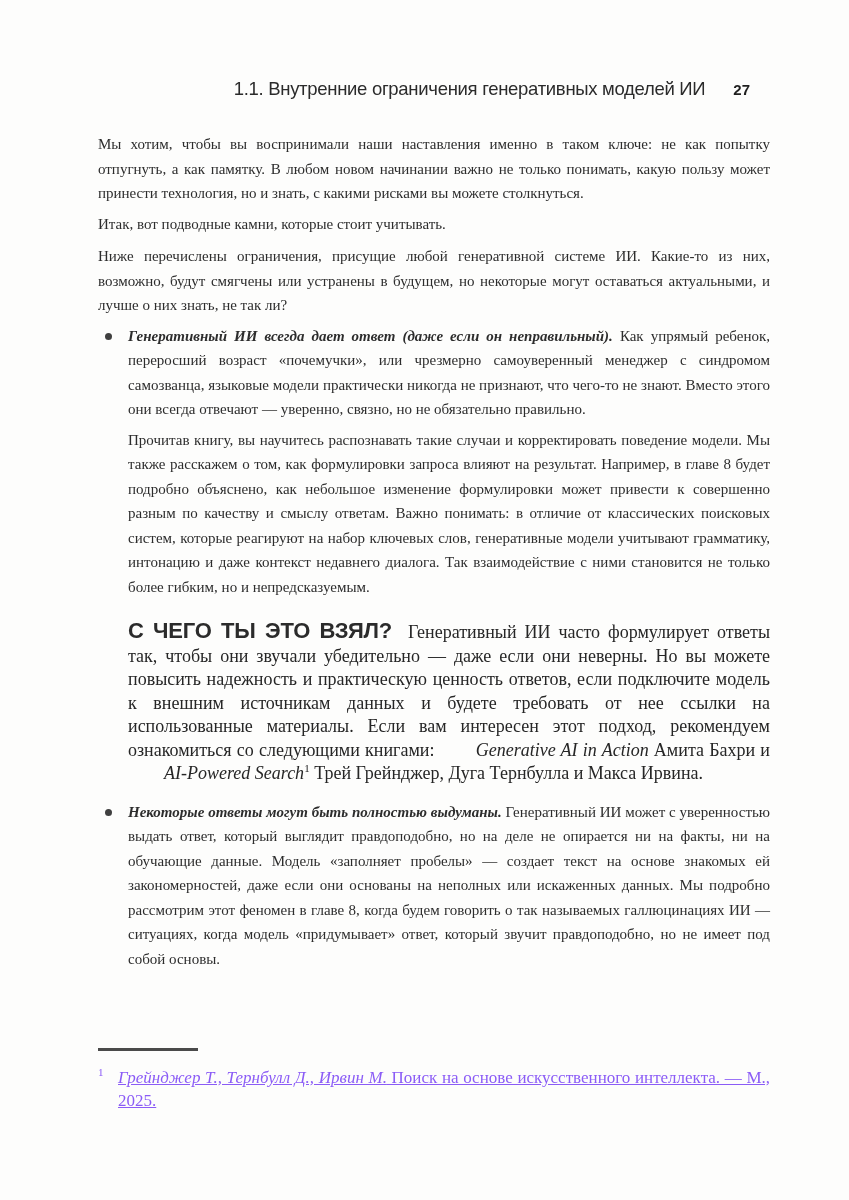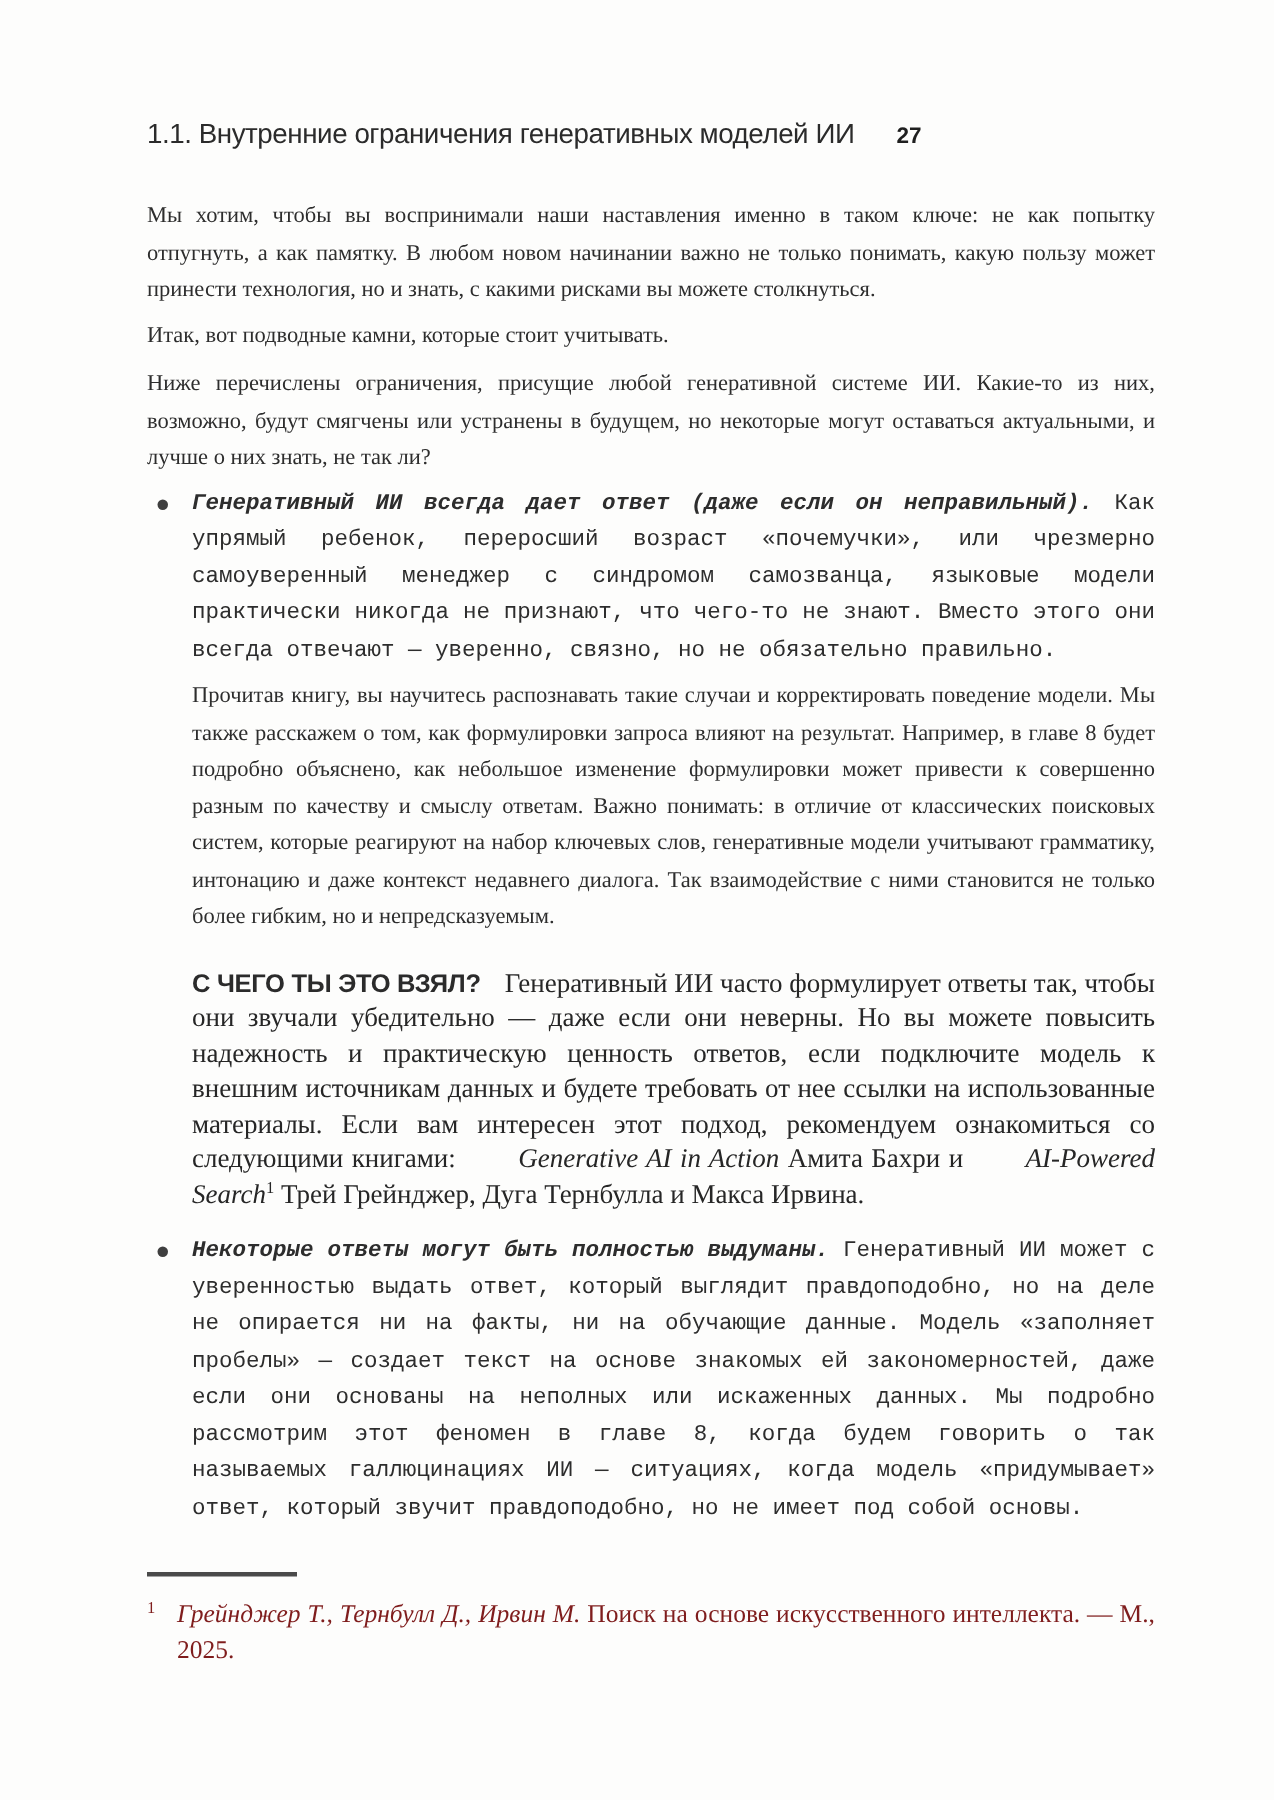--- a/index.html
+++ b/index.html
@@ -14,20 +14,21 @@
     font-family: "Liberation Serif", "DejaVu Serif", serif;
     overflow: hidden;
   }
   .content {
     padding: 78px 79px 0 98px; 
   }
 
   
   .running-head {
     display: flex;
+    justify-content: flex-end;
     align-items: baseline;
     gap: 28px;
     padding-right: 20px;
     margin-bottom: 32px;
     font-family: "Liberation Sans", "DejaVu Sans", sans-serif;
   }
   .rh-title {
     font-size: 18.5px;
     letter-spacing: -0.3px;
     color: #2b2b2b;
@@ -56,42 +57,42 @@
     margin-bottom: 6px;
   }
   .bullet-marker {
     flex: 0 0 7px;
     width: 7px;
     height: 7px;
     border-radius: 50%;
     background: #3f3f3f;
     margin: 9px 16px 0 7px;
   }
-  .bullet-content { flex: 1 1 auto; min-width: 0; font-family: Liberation Mono, monospace; }
+  .bullet-content { flex: 1 1 auto; min-width: 0; }
   .lead-em {
     font-style: italic;
     font-weight: 700;
   }
 
   .after-bullet-para { margin-bottom: 0; }
 
   
   .callout-box {
     margin: 20px 0 14px 30px;
     font-size: 18px;
     line-height: 23.5px;
     text-align: justify;
     hyphens: auto;
     -webkit-hyphens: auto;
     color: #262626;
   }
   .box-heading {
     font-family: "Liberation Sans", "DejaVu Sans", sans-serif;
     font-weight: 700;
-    font-size: 17px;
+    font-size: 22px;
     letter-spacing: -0.2px;
     color: #2b2b2b;
     margin-right: 16px;
   }
   .book-title { font-style: italic; margin-left: 36px; }
   .fn-ref {
     font-size: 11px;
     line-height: 0;
     vertical-align: super;
   }
@@ -107,21 +108,22 @@
     width: 100px;
     height: 3px;
     background: #4a4a4a;
     margin-bottom: 10px;
   }
   .footnote {
     font-size: 17px;
     line-height: 23px;
     text-align: justify;
     padding-left: 20px;
-    color: #7f1d1d;
+    color: #8b5cf6;
+    text-decoration: underline;
   }
   .fn-marker {
     display: inline-block;
     width: 20px;
     margin-left: -20px;
     font-size: 11px;
     vertical-align: super;
   }
   .fn-authors { font-style: italic; }
 </style>

